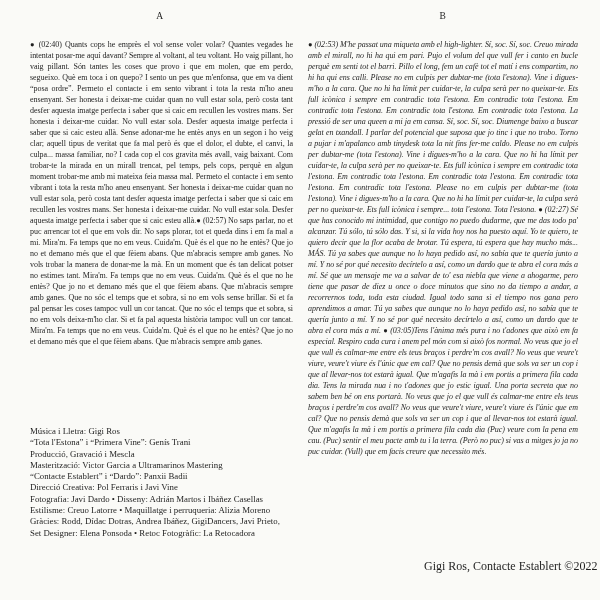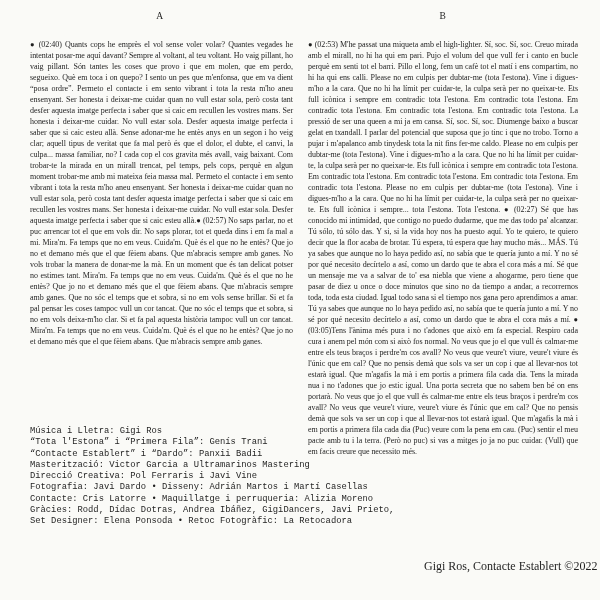--- a/index.html
+++ b/index.html
@@ -26,30 +26,29 @@
   .col-header.b { left: 433px; }
   .lyrics {
     position: absolute;
     top: 39px;
     font-size: 8px;
     line-height: 11px;
     text-align: justify;
     letter-spacing: -0.05px;
   }
   .lyrics.col-a { left: 30px; width: 263px; }
-  .lyrics.col-b { left: 308px; width: 270px; }
+  .lyrics.col-b { left: 308px; width: 270px; font-style: italic; }
   .track-marker { font-size: 7.5px; }
   .credits {
     position: absolute;
     left: 30px;
     top: 426px;
     width: 290px;
     font-size: 8.8px;
     line-height: 11.3px;
-    font-family: Liberation Mono, monospace;
   }
   .credit-line { white-space: nowrap; }
   .copyright {
     position: absolute;
     left: 424px;
     top: 559px;
     font-size: 12px;
     white-space: nowrap;
   }
 </style>
@@ -61,25 +60,26 @@
   <div class="col-header a">A</div>
 
   <div class="col-header b">B</div>
 
   <div class="lyrics col-a"><span><span class="track-marker">●</span><span> (02:40) </span><span>Quants cops he emprès el vol sense voler volar? Quantes vegades he intentat posar-me aquí davant? Sempre al voltant, al teu voltant. Ho vaig pillant, ho vaig pillant. Són tantes les coses que provo i que em molen, que em perdo, segueixo. Què em toca i on quepo? I sento un pes que m'enfonsa, que em va dient “posa ordre”. Permeto el contacte i em sento vibrant i tota la resta m'ho aneu ensenyant. Ser honesta i deixar-me cuidar quan no vull estar sola, però costa tant desfer aquesta imatge perfecta i saber que si caic em recullen les vostres mans. Ser honesta i deixar-me cuidar. No vull estar sola. Desfer aquesta imatge perfecta i saber que si caic esteu allà. Sense adonar-me he entès anys en un segon i ho veig clar; aquell tipus de veritat que fa mal però és que el dolor, el dubte, el canvi, la culpa... massa familiar, no? I cada cop el cos gravita més avall, vaig baixant. Com trobar-te la mirada en un mirall trencat, pel temps, pels cops, perquè en algun moment trobar-me amb mi mateixa feia massa mal. Permeto el contacte i em sento vibrant i tota la resta m'ho aneu ensenyant. Ser honesta i deixar-me cuidar quan no vull estar sola, però costa tant desfer aquesta imatge perfecta i saber que si caic em recullen les vostres mans. Ser honesta i deixar-me cuidar. No vull estar sola. Desfer aquesta imatge perfecta i saber que si caic esteu allà.</span></span><span><span class="track-marker">●</span><span> (02:57) </span><span>No saps parlar, no et puc arrencar tot el que em vols dir. No saps plorar, tot et queda dins i em fa mal a mi. Mira'm. Fa temps que no em veus. Cuida'm. Què és el que no he entès? Que jo no et demano més que el que fèiem abans. Que m'abracis sempre amb ganes. No vols trobar la manera de donar-me la mà. En un moment que és tan delicat potser no estimes tant. Mira'm. Fa temps que no em veus. Cuida'm. Què és el que no he entès? Que jo no et demano més que el que fèiem abans. Que m'abracis sempre amb ganes. Que no sóc el temps que et sobra, si no em vols sense brillar. Si et fa pal pensar les coses tampoc vull un cor tancat. Que no sóc el temps que et sobra, si no em vols deixa-m'ho clar. Si et fa pal aquesta història tampoc vull un cor tancat. Mira'm. Fa temps que no em veus. Cuida'm. Què és el que no he entès? Que jo no et demano més que el que fèiem abans. Que m'abracis sempre amb ganes.</span></span></div>
 
   <div class="lyrics col-b"><span><span class="track-marker">●</span><span> (02:53) </span><span>M'he passat una miqueta amb el high-lighter. Sí, soc. Sí, soc. Creuo mirada amb el mirall, no hi ha qui em pari. Pujo el volum del que vull fer i canto en bucle perquè em senti tot el barri. Pillo el long, fem un cafè tot el matí i ens compartim, no hi ha qui ens calli. Please no em culpis per dubtar-me (tota l'estona). Vine i digues-m'ho a la cara. Que no hi ha límit per cuidar-te, la culpa serà per no queixar-te. Ets full icònica i sempre em contradic tota l'estona. Em contradic tota l'estona. Em contradic tota l'estona. Em contradic tota l'estona. Em contradic tota l'estona. La pressió de ser una queen a mi ja em cansa. Sí, soc. Sí, soc. Diumenge baixo a buscar gelat en txandall. I parlar del potencial que suposa que jo tinc i que no trobo. Torno a pujar i m'apalanco amb tinydesk tota la nit fins fer-me caldo. Please no em culpis per dubtar-me (tota l'estona). Vine i digues-m'ho a la cara. Que no hi ha límit per cuidar-te, la culpa serà per no queixar-te. Ets full icònica i sempre em contradic tota l'estona. Em contradic tota l'estona. Em contradic tota l'estona. Em contradic tota l'estona. Em contradic tota l'estona. Please no em culpis per dubtar-me (tota l'estona). Vine i digues-m'ho a la cara. Que no hi ha límit per cuidar-te, la culpa serà per no queixar-te. Ets full icònica i sempre... tota l'estona. Tota l'estona.</span></span> <span><span class="track-marker">●</span><span> (02:27) </span><span>Sé que has conocido mi intimidad, que contigo no puedo dudarme, que me das todo pa' alcanzar. Tú sólo, tú sólo das. Y si, si la vida hoy nos ha puesto aquí. Yo te quiero, te quiero decir que la flor acaba de brotar. Tú espera, tú espera que hay mucho más... MÁS. Tú ya sabes que aunque no lo haya pedido así, no sabía que te quería junto a mí. Y no sé por qué necesito decírtelo a así, como un dardo que te abra el cora más a mí. Sé que un mensaje me va a salvar de to' esa niebla que viene a ahogarme, pero tiene que pasar de diez u once o doce minutos que sino no da tiempo a andar, a recorrernos toda, toda esta ciudad. Igual todo sana si el tiempo nos gana pero aprendimos a amar. Tú ya sabes que aunque no lo haya pedido así, no sabía que te quería junto a mí. Y no sé por qué necesito decírtelo a así, como un dardo que te abra el cora más a mí.</span></span> <span><span class="track-marker">●</span><span> (03:05)</span><span>Tens l'ànima més pura i no t'adones que això em fa especial. Respiro cada cura i anem pel món com si això fos normal. No veus que jo el que vull és calmar-me entre els teus braços i perdre'm cos avall? No veus que veure't viure, veure't viure és l'únic que em cal? Que no pensis demà que sols va ser un cop i que al llevar-nos tot estarà igual. Que m'agafis la mà i em portis a primera fila cada dia. Tens la mirada nua i no t'adones que jo estic igual. Una porta secreta que no sabem ben bé on ens portarà. No veus que jo el que vull és calmar-me entre els teus braços i perdre'm cos avall? No veus que veure't viure, veure't viure és l'únic que em cal? Que no pensis demà que sols va ser un cop i que al llevar-nos tot estarà igual. Que m'agafis la mà i em portis a primera fila cada dia (Puc) veure com la pena em cau. (Puc) sentir el meu pacte amb tu i la terra. (Però no puc) si vas a mitges jo ja no puc cuidar. (Vull) que em facis creure que necessito més.</span></span></div>
 
   <div class="credits">
       <div class="credit-line">Música i Lletra: Gigi Ros</div>
-      <div class="credit-line">“Tota l'Estona” i “Primera Fila”: Genís Trani</div>
+      <div class="credit-line">“Tota l'Estona” i “Primera Vine”: Genís Trani</div>
+      <div class="credit-line">Producció, Gravació i Mescla</div>
+      <div class="credit-line">Masterització: Victor Garcia a Ultramarinos Mastering</div>
       <div class="credit-line">“Contacte Establert” i “Dardo”: Panxii Badii</div>
-      <div class="credit-line">Masterització: Victor Garcia a Ultramarinos Mastering</div>
       <div class="credit-line">Direcció Creativa: Pol Ferraris i Javi Vine</div>
-      <div class="credit-line">Fotografia: Javi Dardo • Disseny: Adrián Martos i Martí Casellas</div>
-      <div class="credit-line">Contacte: Cris Latorre • Maquillatge i perruqueria: Alizia Moreno</div>
+      <div class="credit-line">Fotografia: Javi Dardo • Disseny: Adrián Martos i Ibáñez Casellas</div>
+      <div class="credit-line">Estilisme: Creuo Latorre • Maquillatge i perruqueria: Alizia Moreno</div>
       <div class="credit-line">Gràcies: Rodd, Dídac Dotras, Andrea Ibáñez, GigiDancers, Javi Prieto,</div>
       <div class="credit-line">Set Designer: Elena Ponsoda • Retoc Fotogràfic: La Retocadora</div>
     </div>
 
   <div class="copyright">Gigi Ros, Contacte Establert ©2022</div>
 
 </div>
 
 </body></html>

